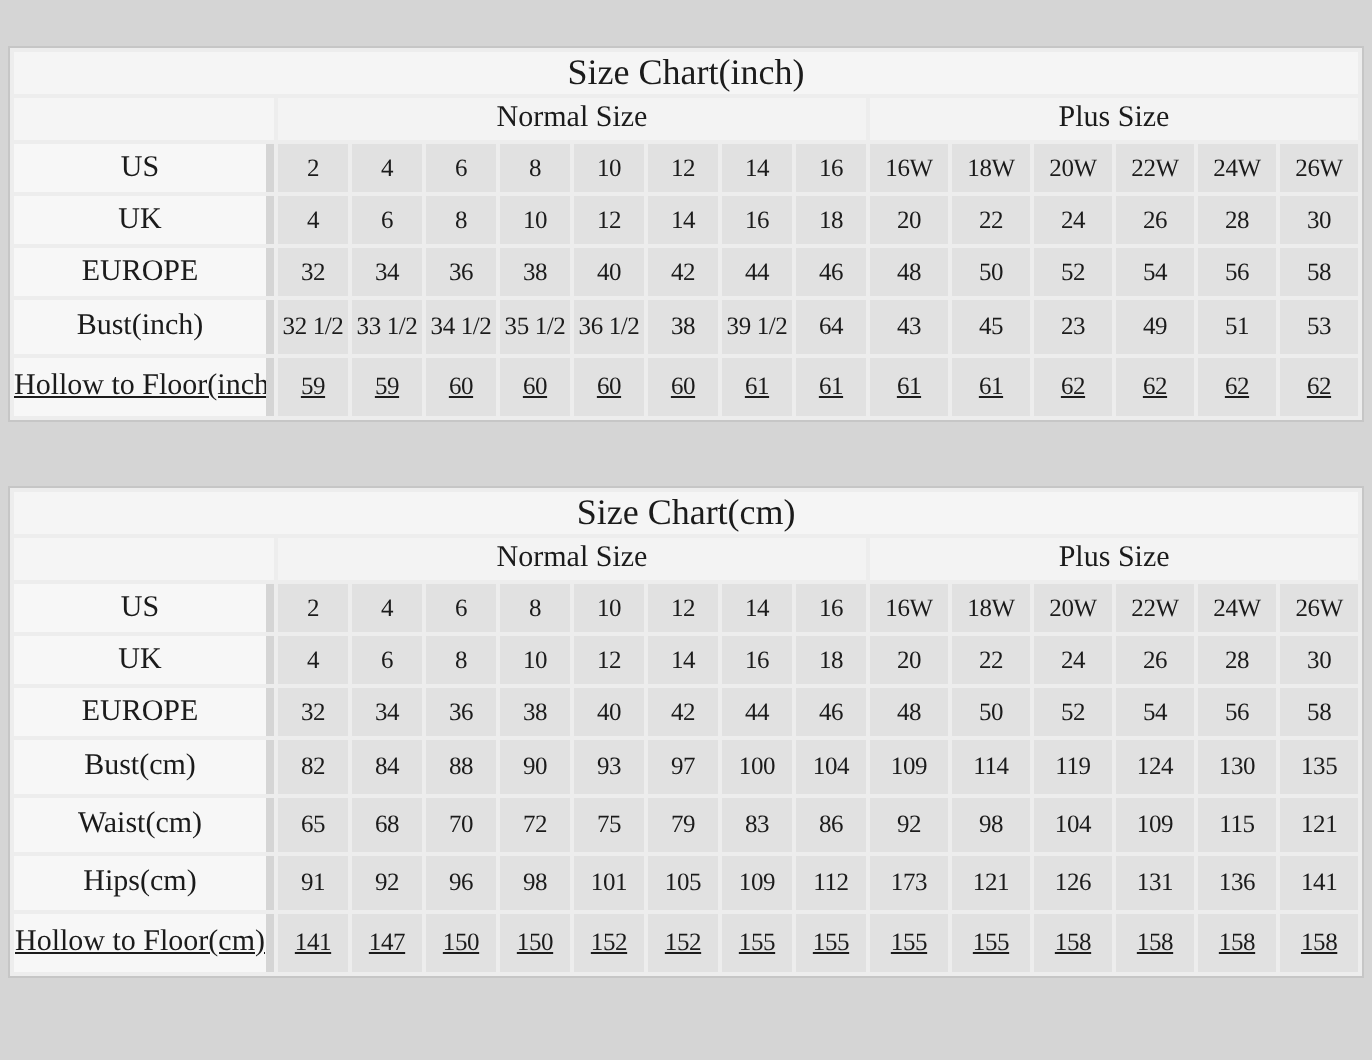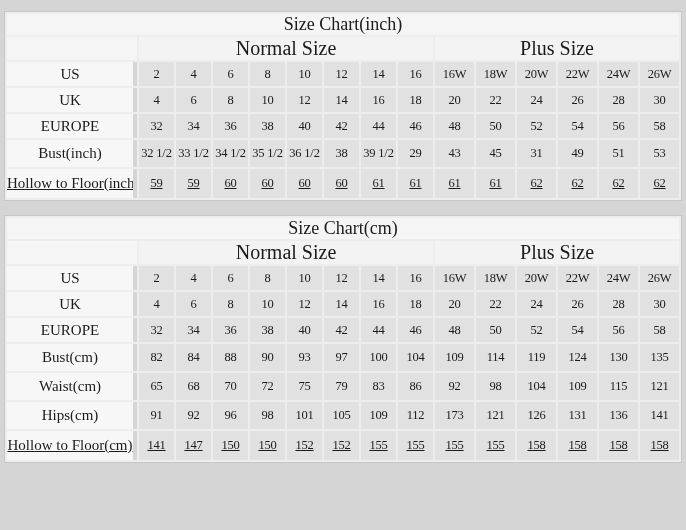--- a/index.html
+++ b/index.html
@@ -6,24 +6,24 @@
     margin: 0;
     padding: 0;
     background: #d5d5d5;
     font-family: "Liberation Serif", "DejaVu Serif", serif;
     color: #1b1b1b;
   }
   .page {
     width: 686px;
     height: 530px;
     box-sizing: border-box;
-    padding: 11px 4px 0 4px;
+    padding: 23px 4px 0 4px;
     display: flex;
     flex-direction: column;
-    gap: 14px;
+    gap: 32px;
     background: #d5d5d5;
     overflow: hidden;
   }
   table.size-table {
     table-layout: fixed;
     width: 678px;
     border-collapse: separate;
     border-spacing: 2px;
     background: #ededed;            
     border: 1px solid #c6c6c6;
@@ -35,21 +35,21 @@
     overflow: hidden;
     padding: 0;
   }
   td.title {
     background: #f5f5f5;
     font-size: 18px;
     height: 21px;
   }
   td.group {
     background: #f3f3f3;
-    font-size: 20px;
+    font-size: 15px;
     height: 21px;
   }
   td.blank {
     background: #f5f5f5;
   }
   td.rlabel {
     background: #f7f7f7;
     font-size: 15px;
     border-right: 4px solid #d5d5d5;  
   }
@@ -146,24 +146,24 @@
         </tr>
         <tr class="r-meas">
           <td class="rlabel">Bust(inch)</td>
           <td class="val">32 1/2</td>
           <td class="val">33 1/2</td>
           <td class="val">34 1/2</td>
           <td class="val">35 1/2</td>
           <td class="val">36 1/2</td>
           <td class="val">38</td>
           <td class="val">39 1/2</td>
-          <td class="val">29</td>
+          <td class="val">64</td>
           <td class="val">43</td>
           <td class="val">45</td>
-          <td class="val">31</td>
+          <td class="val">23</td>
           <td class="val">49</td>
           <td class="val">51</td>
           <td class="val">53</td>
         </tr>
         <tr class="r-last">
           <td class="rlabel">Hollow to Floor(inch)</td>
           <td class="val">59</td>
           <td class="val">59</td>
           <td class="val">60</td>
           <td class="val">60</td>

